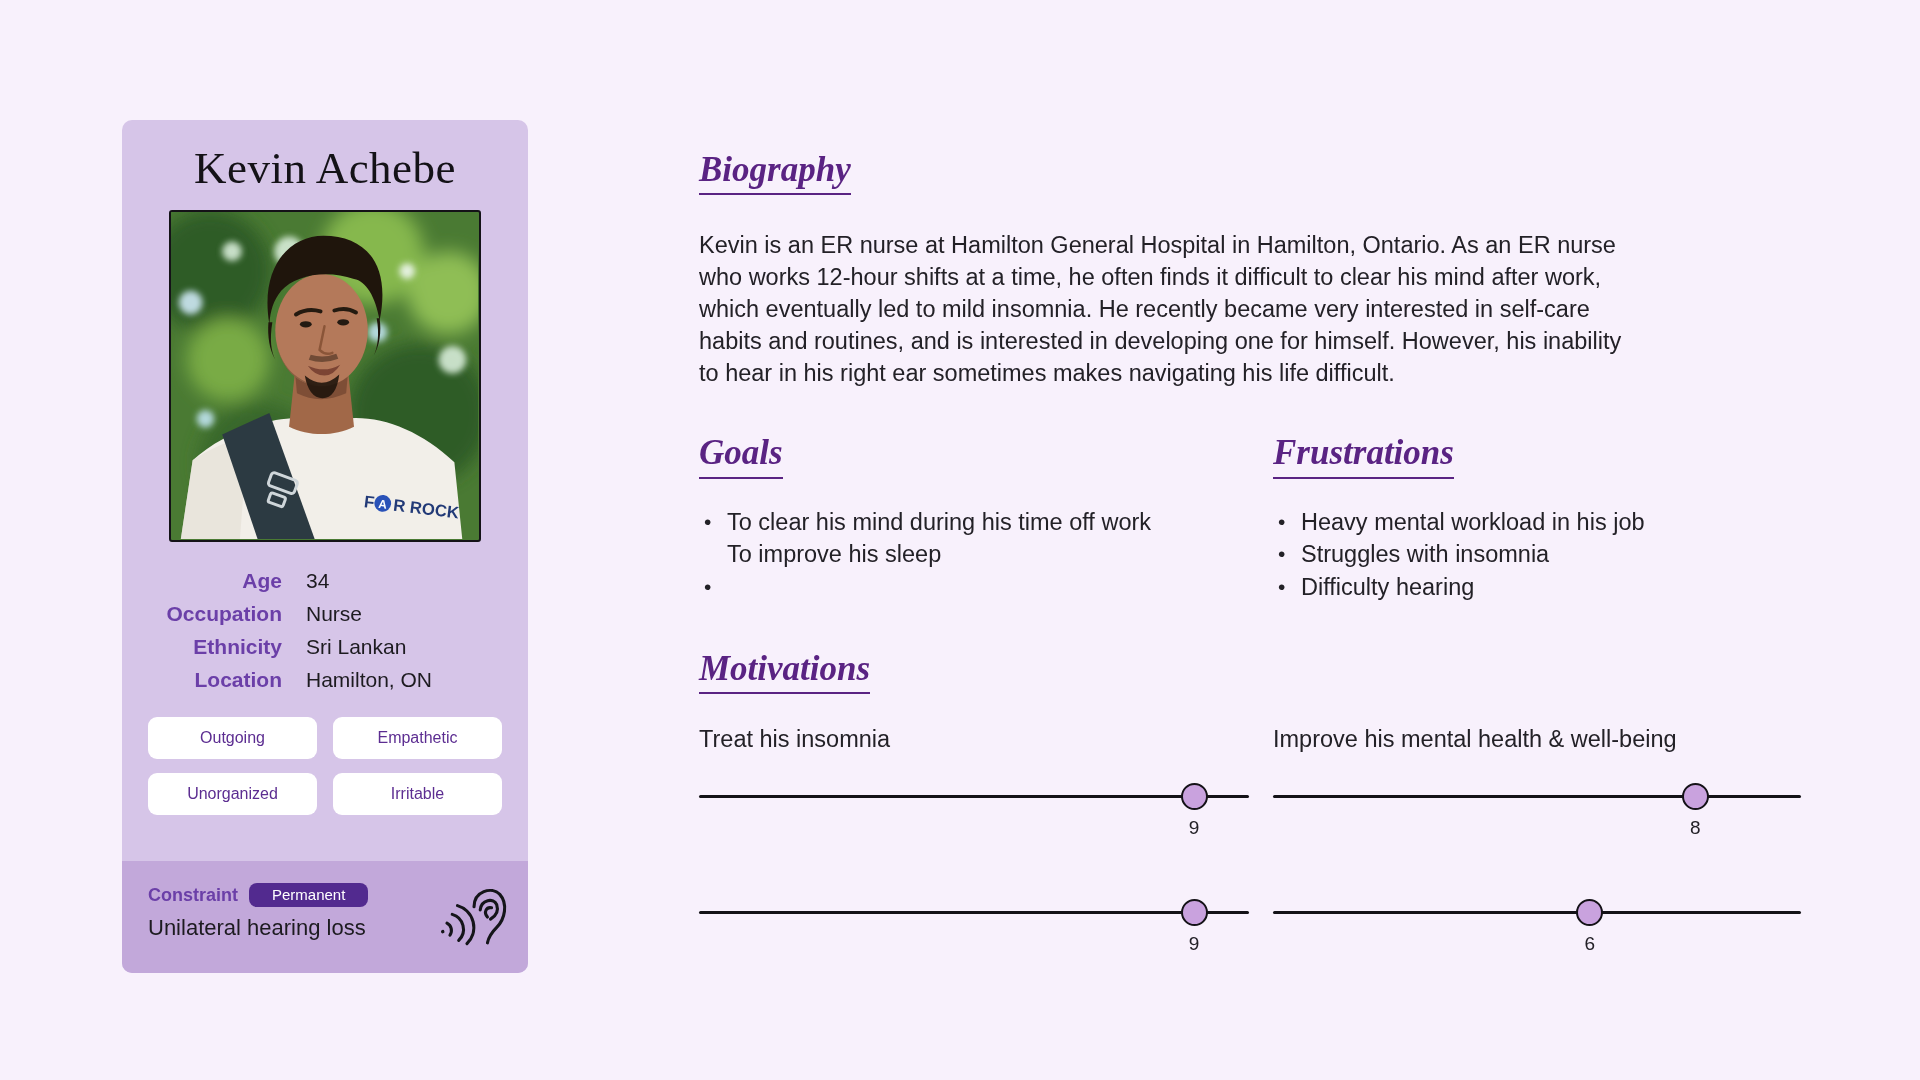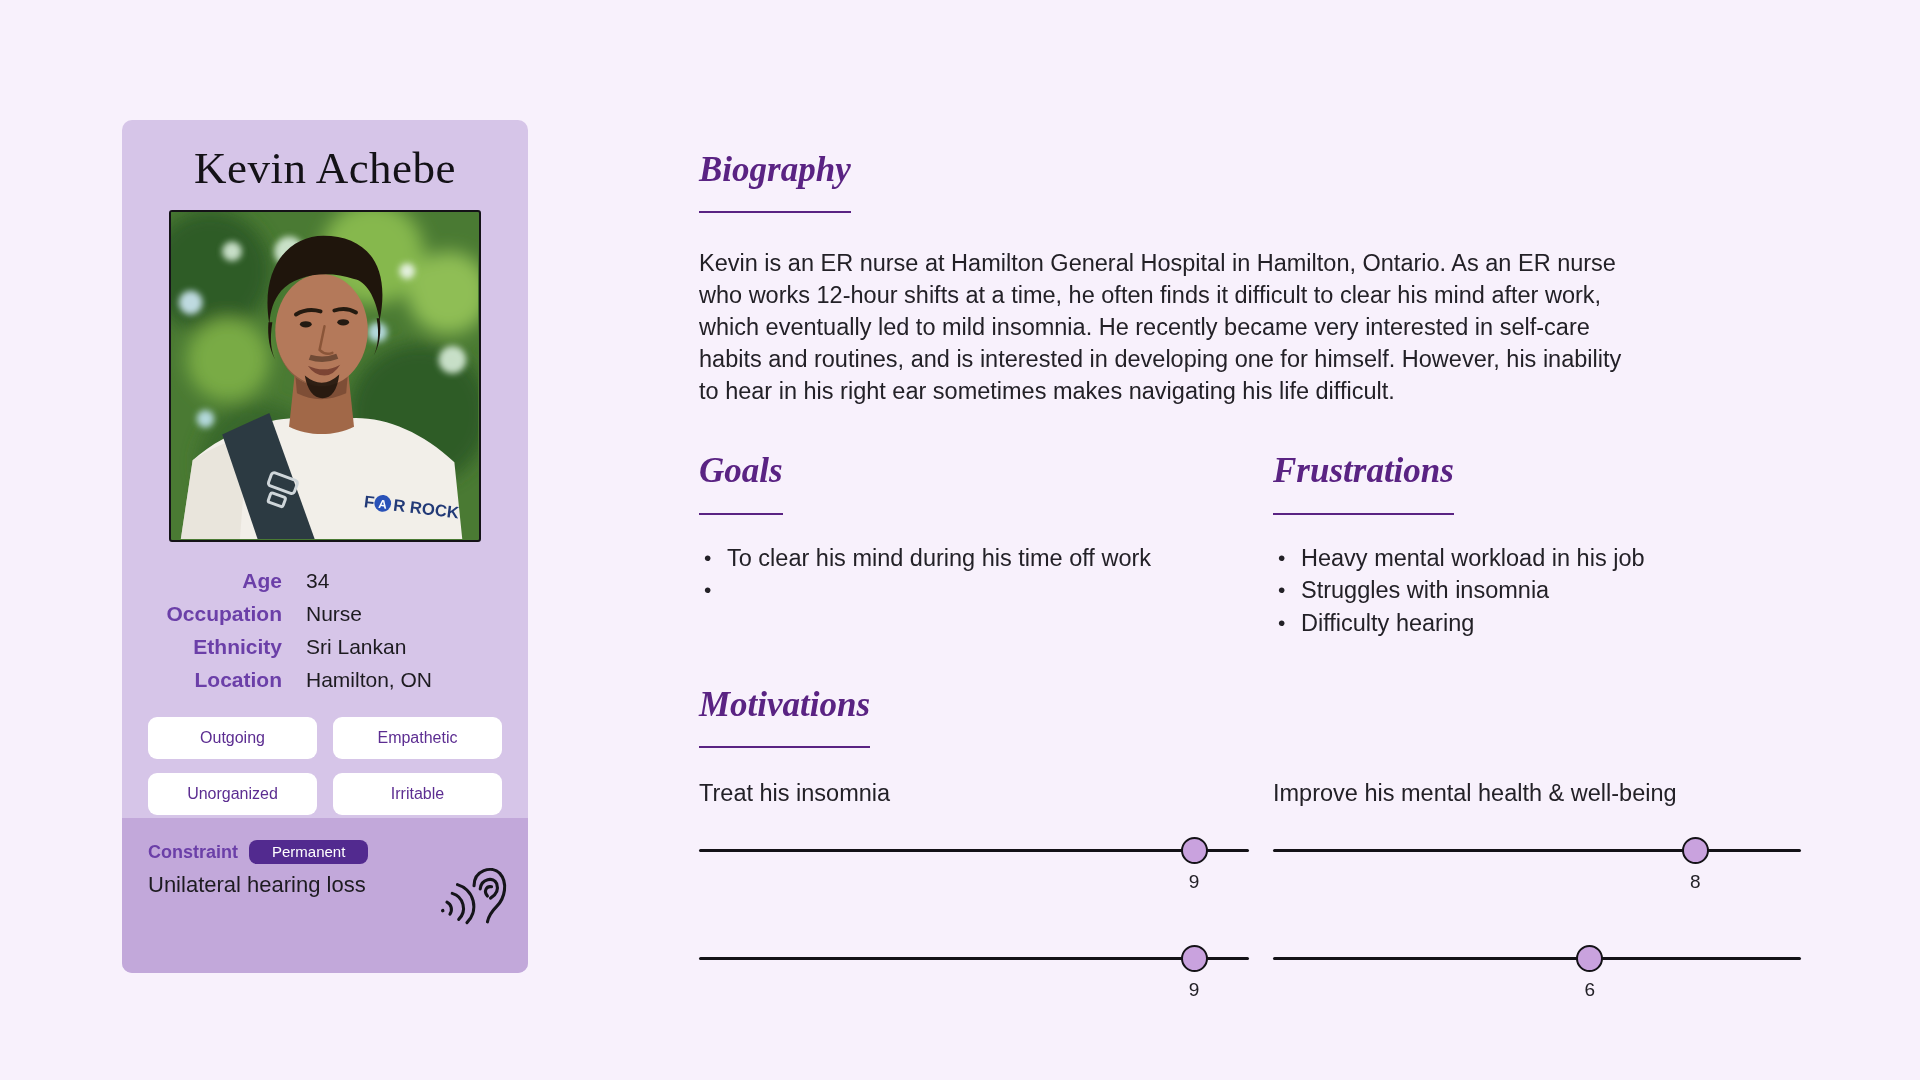--- a/index.html
+++ b/index.html
@@ -43,21 +43,21 @@
     display:grid; grid-template-columns:1fr 1fr;
     gap:14px 16px; margin:24px 26px 0;
   }
   .trait-chip {
     background:#ffffff; border-radius:9px; height:42px;
     display:flex; align-items:center; justify-content:center;
     color:#5c2d91; font-size:16px;
   }
 
   .card-footer {
-    margin-top:auto; height:155px;
+    margin-top:auto; height:112px;
     background:#c2a8da; border-radius:0 0 10px 10px;
     padding:22px 26px 0; position:relative;
   }
   .constraint-row { display:flex; align-items:center; gap:11px; }
   .constraint-label { color:#6b3fa8; font-weight:bold; font-size:18px; }
   .constraint-badge {
     background:#522a8f; color:#ffffff; font-size:15px;
     padding:4px 23px 5px; border-radius:8px; line-height:1;
   }
   .constraint-value { font-size:22px; color:#1d1b20; margin-top:8px; }
@@ -65,39 +65,39 @@
 
   
   .main { position:absolute; left:699px; top:150px; width:1130px; }
 
   .section-heading {
     font-family:"Liberation Serif", serif;
     font-style:italic; font-weight:600;
     font-size:35px; color:#5a2383;
     display:inline-block;
     border-bottom:2px solid #5a2383;
-    padding-bottom:21px; line-height:1.15;
+    padding-bottom:3px; line-height:1.15;
   }
   .bio-text {
     margin-top:34px; width:940px;
     font-size:23.5px; line-height:32px; color:#232127;
   }
 
   .cols { display:flex; margin-top:44px; }
   .col-goals { width:574px; flex:none; }
   .col-frustrations { flex:1; }
 
   .bullet-list { margin-top:27px; font-size:23.5px; line-height:32.5px; }
   .bullet-item { display:flex; }
   .bullet-marker { flex:none; width:28px; padding-left:5px; font-size:21px; }
 
   .motivations { margin-top:46px; }
   .slider-grid {
     display:grid; grid-template-columns:574px 554px;
-    row-gap:20px; margin-top:32px;
+    row-gap:28px; margin-top:32px;
   }
   .slider-label { font-size:23.5px; color:#232127; }
   .slider-inner { position:relative; margin-top:30px; height:58px; }
   .slider-inner.left  { width:550px; }
   .slider-inner.right { width:528px; }
   .slider-track {
     position:absolute; left:0; right:0; top:12px;
     height:2.5px; background:#141217; border-radius:2px;
   }
   .thumb-wrap {
@@ -239,20 +239,24 @@
 
   <div class="cols">
     <section class="col-goals">
       <h2 class="section-heading">Goals</h2>
       <div class="bullet-list">
         <div class="bullet-item">
           <span class="bullet-marker">•</span>
           <span>To clear his mind during his time off work</span>
         </div>
         <div class="bullet-item">
+          <span class="bullet-marker"></span>
+          <span>To improve his sleep</span>
+        </div>
+        <div class="bullet-item">
           <span class="bullet-marker">•</span>
         </div>
       </div>
     </section>
 
     <section class="col-frustrations">
       <h2 class="section-heading">Frustrations</h2>
       <div class="bullet-list">
         <div class="bullet-item">
           <span class="bullet-marker">•</span>

